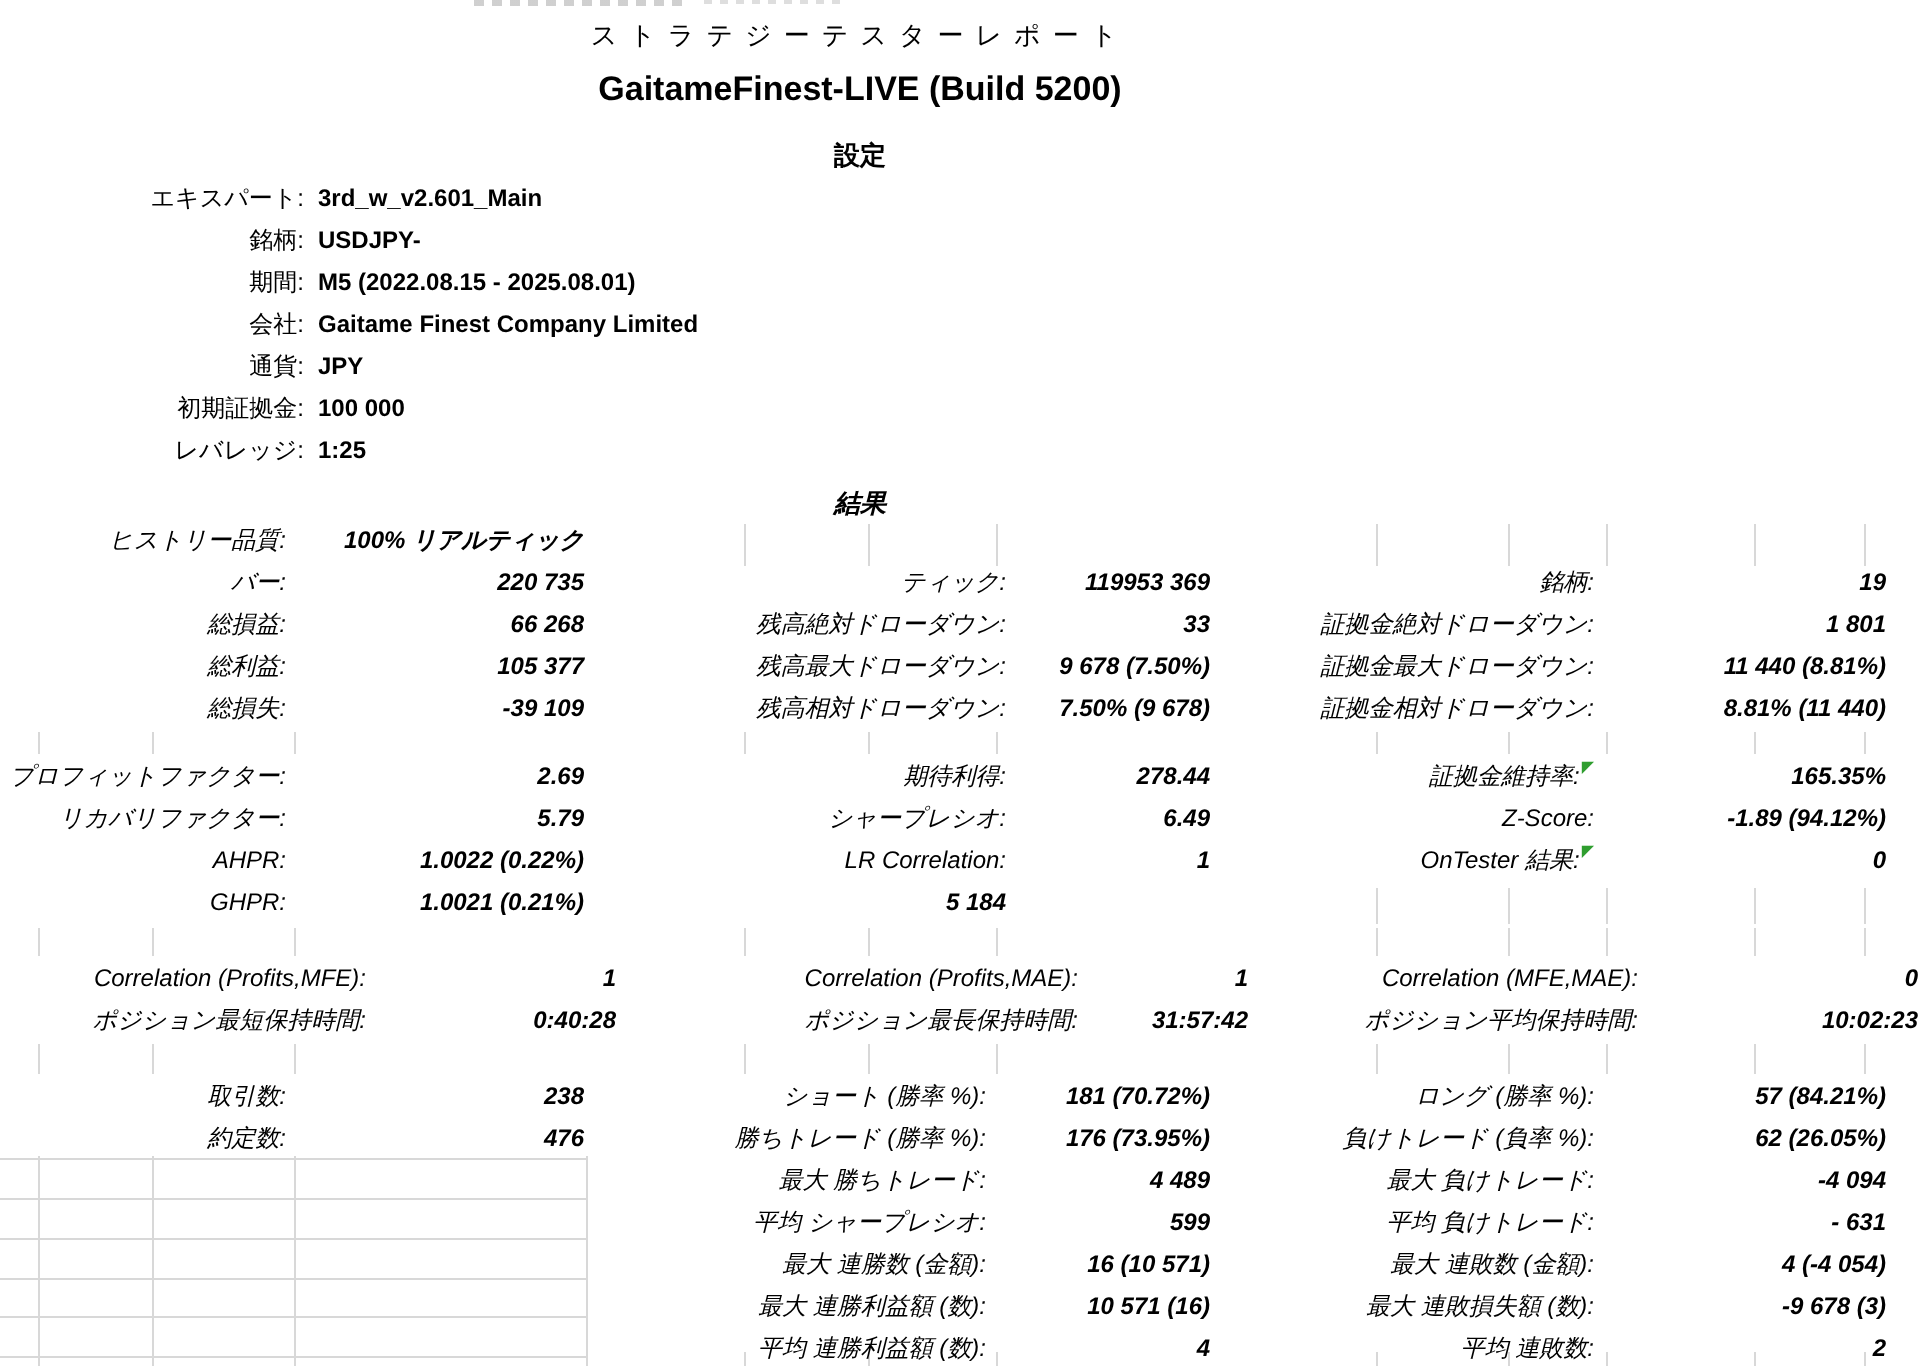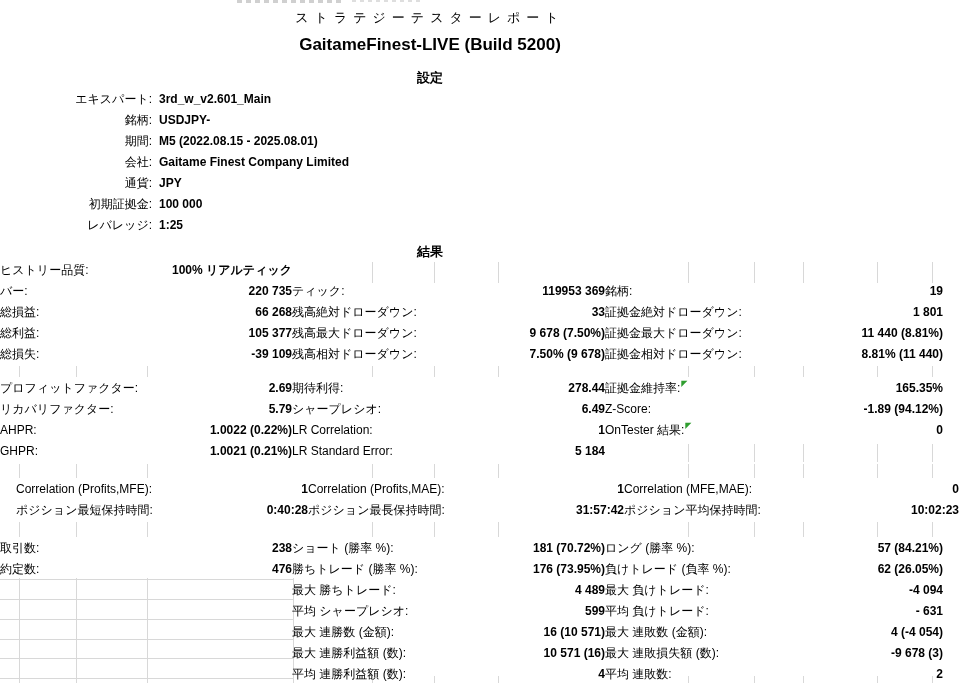--- a/index.html
+++ b/index.html
@@ -20,27 +20,27 @@
   .subtitle{ margin-top:6px; font-size:17px; font-weight:bold; line-height:15px; }
   .sec-h   { margin-top:18px; font-size:13px; font-weight:bold; line-height:15px; }
   .sec-h.results { margin-top:8px; }
 
   
   .settings { margin-top:4px; position:relative; z-index:2; display:grid; grid-template-columns:152px auto; }
   .settings .s-lbl { text-align:right; font-size:12px; line-height:21px; white-space:nowrap; }
   .settings .s-val { text-align:left; font-size:12px; font-weight:bold; line-height:21px; padding-left:7px; white-space:nowrap; }
 
   
-  .results { margin-top:1px; position:relative; z-index:2; }
+  .results { margin-top:1px; position:relative; z-index:2;font-style:italic; }
   .group { display:grid; }
   .group.g0, .group.g1 { grid-template-columns:143px 149px 211px 102px 192px 146px; }
   .group.g2 { grid-template-columns:167px 125px 231px 85px 195px 140px;padding-left:16px; }
   .group.g3 { grid-template-columns:143px 149px 201px 112px 192px 146px; }
   .cell { height:21px; line-height:21px; font-size:12px; white-space:nowrap; overflow:visible; }
-  .lbl { }
+  .lbl { text-align:right; }
   .val { text-align:right; font-weight:bold; }
   .sp1 { height:13px; } .sp2 { height:17px; } .sp3 { height:17px; }
 
   .marker { font-size:8px; line-height:8px; vertical-align:6px; margin-left:1px; display:inline-block; }
 
   
   .gl { position:absolute; background:#d8d8d8; z-index:1; }
 </style>
 </head>
 <body>
@@ -120,21 +120,20 @@
         <div class="cell lbl">Z-Score:</div>
         <div class="cell val">-1.89 (94.12%)</div>
         <div class="cell lbl">AHPR:</div>
         <div class="cell val">1.0022 (0.22%)</div>
         <div class="cell lbl">LR Correlation:</div>
         <div class="cell val">1</div>
         <div class="cell lbl">OnTester 結果:<span class="marker" style="color: rgb(47, 158, 47);">◤</span></div>
         <div class="cell val">0</div>
         <div class="cell lbl">GHPR:</div>
         <div class="cell val">1.0021 (0.21%)</div>
-        <div class="cell lbl">LR Standard Error:</div>
         <div class="cell val">5 184</div>
         <div class="cell lbl"></div>
         <div class="cell val"></div>
       </div>
       <div class="sp2"></div>
       <div class="group g2">
         <div class="cell lbl">Correlation (Profits,MFE):</div>
         <div class="cell val">1</div>
         <div class="cell lbl">Correlation (Profits,MAE):</div>
         <div class="cell val">1</div>

